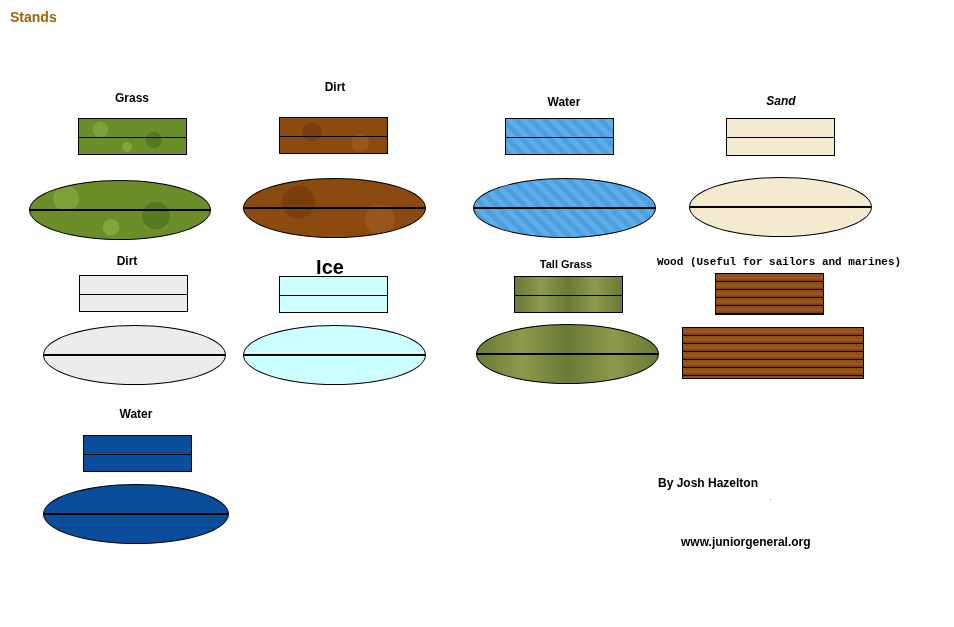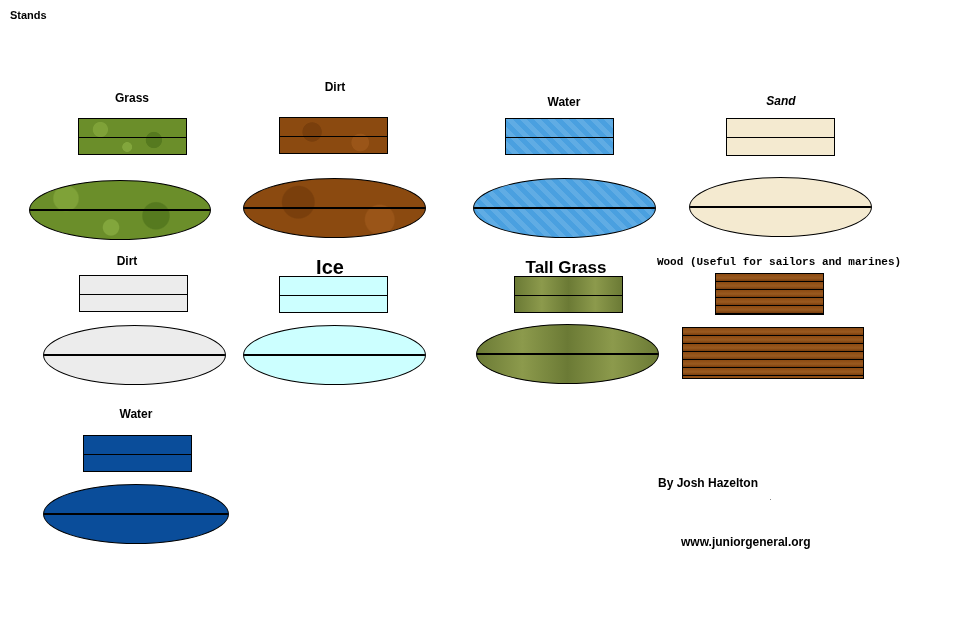--- a/index.html
+++ b/index.html
@@ -1,17 +1,17 @@
 <!DOCTYPE html>
 <html><head>
 <meta charset="utf-8">
 <style>
   html, body { margin:0; padding:0; background:#fff; }
   body { width:954px; height:627px; position:relative; overflow:hidden; font-family:"Liberation Sans", sans-serif; }
-  .title { position:absolute; left:10px; top:9px; font-size:11px; font-weight:bold; color:#000000; }
+  .title { position:absolute; left:10px; top:9px; font-size:14px; font-weight:bold; color:#a16207; }
   .label { position:absolute; font-size:12px; font-weight:bold; color:#000; text-align:right; white-space:nowrap; transform:translateX(-50%); }
   .rect { position:absolute; border:1px solid #000; box-sizing:border-box; overflow:hidden; }
   .rect .mid { position:absolute; left:0; right:0; top:50%; height:1px; background:#000; }
   .oval { position:absolute; border:1px solid #000; box-sizing:border-box; border-radius:50%; overflow:hidden; }
   .oval .mid { position:absolute; left:0; right:0; top:50%; height:2px; margin-top:-1px; background:#000; }
   .grass { background:#6b8e2a; background-image:radial-gradient(circle at 20% 30%, #7fa238 0 8%, transparent 9%), radial-gradient(circle at 70% 60%, #567a1f 0 10%, transparent 11%), radial-gradient(circle at 45% 80%, #82a63c 0 7%, transparent 8%); }
   .dirt { background:#8b4a10; background-image:radial-gradient(circle at 30% 40%, #7a3f0c 0 12%, transparent 13%), radial-gradient(circle at 75% 70%, #9a5518 0 10%, transparent 11%); }
   .water { background:#4aa0e0; background-image:linear-gradient(45deg, rgba(255,255,255,0.12) 25%, transparent 25%, transparent 50%, rgba(255,255,255,0.12) 50%, rgba(255,255,255,0.12) 75%, transparent 75%); background-size:14px 14px; }
   .sand { background:#f4ead0; }
   .snow { background:#ececec; }
@@ -68,21 +68,21 @@
   </div>
 
 <div class="label" style="left:330px; top:256px; font-size:20px;">Ice</div>
 <div class="rect ice" style="left:279px; top:276px; width:109px; height:37px;">
     <div class="mid"></div>
   </div>
 <div class="oval ice" style="left:243px; top:325px; width:183px; height:60px;">
     <div class="mid"></div>
   </div>
 
-<div class="label" style="left:566px; top:258px; font-size:17px;">Tall Grass</div>
+<div class="label" style="left:566px; top:258px; font-size:11px;">Tall Grass</div>
 <div class="rect tallgrass" style="left:514px; top:276px; width:109px; height:37px;">
     <div class="mid"></div>
   </div>
 <div class="oval tallgrass" style="left:476px; top:324px; width:183px; height:60px;">
     <div class="mid"></div>
   </div>
 
 <div class="label" style="left:779px; top:256px; font-size:11px;font-family:Liberation Mono, monospace;">Wood (Useful for sailors and marines)</div>
 <div class="rect wood" style="left:715px; top:273px; width:109px; height:42px;"></div>
 <div class="rect wood" style="left:682px; top:327px; width:182px; height:52px;"></div>

